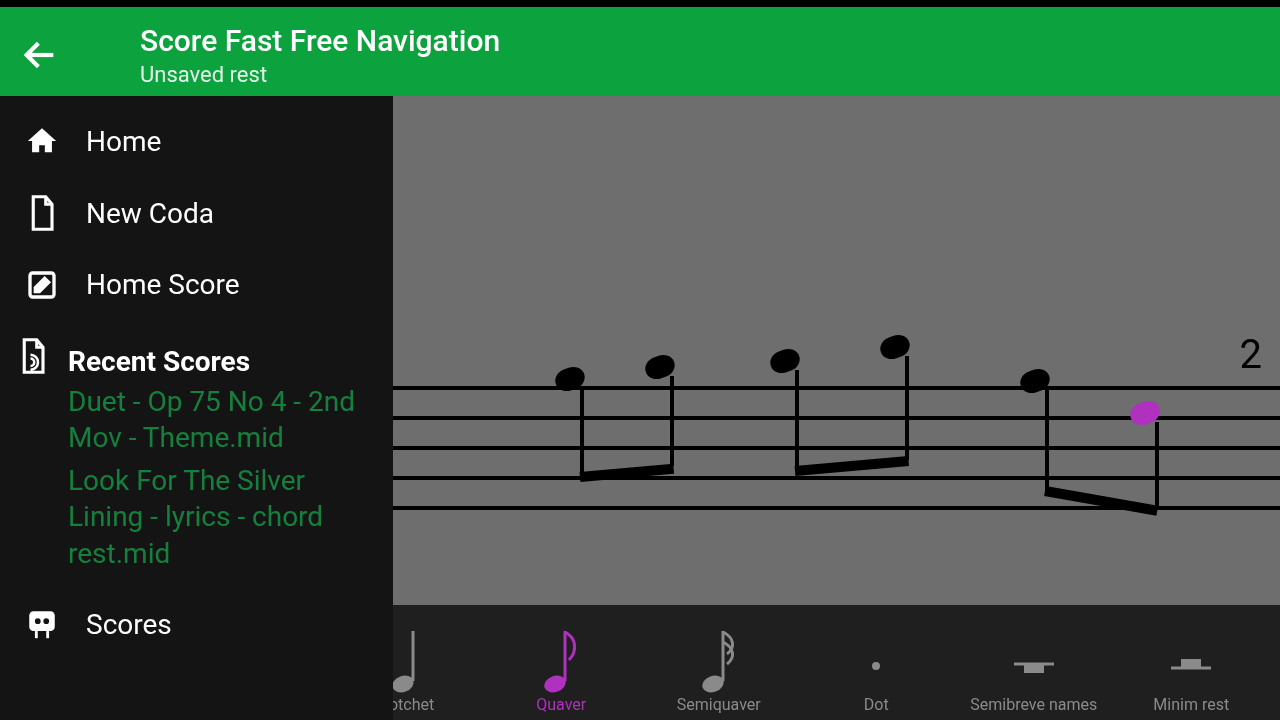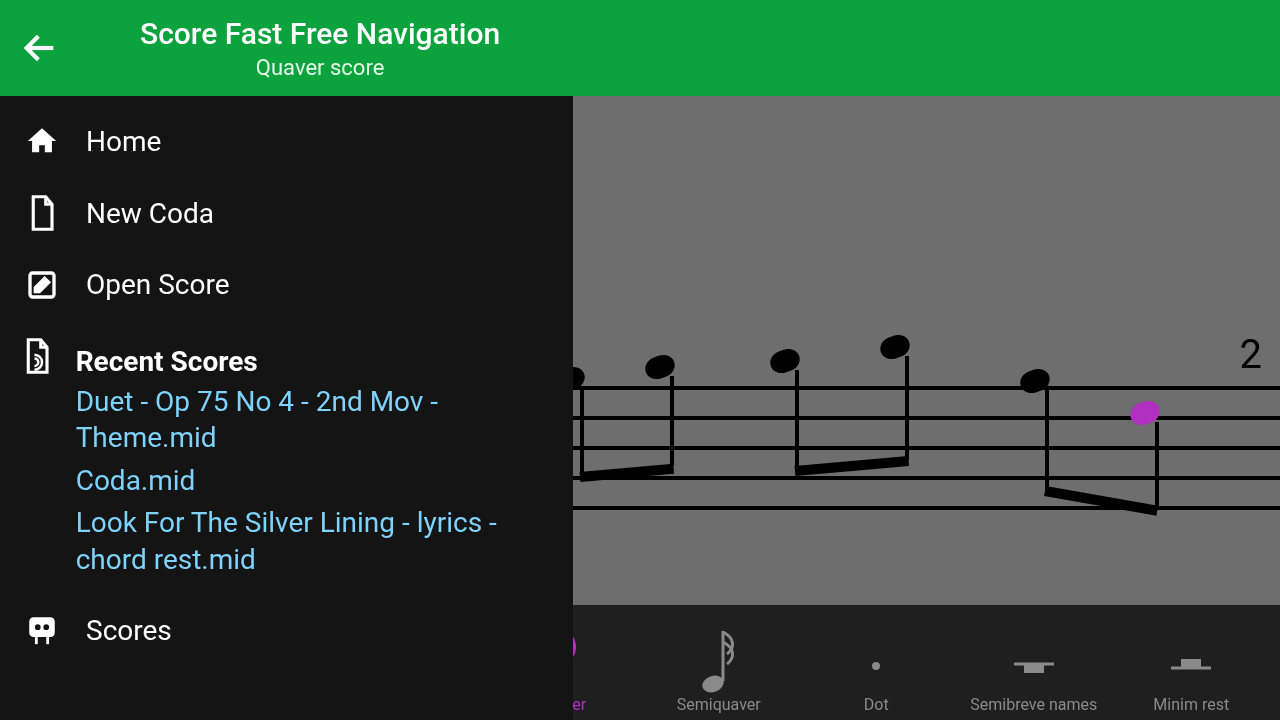--- a/index.html
+++ b/index.html
@@ -1,22 +1,22 @@
 <!DOCTYPE html>
 <html><head>
 <meta charset="utf-8">
 <style>
   * { box-sizing: border-box; margin: 0; padding: 0; }
   html, body { width: 1280px; height: 720px; overflow: hidden; font-family: Roboto, Arial, sans-serif; background: #000; }
   .root { position: relative; width: 1280px; height: 720px; }
 
   
   .header {
-    position: absolute; left: 0; top: 0; width: 1280px; height: 96px;
-    background: #0ca23e; display: flex; align-items: center; color: #fff; text-align: center;
+    position: absolute; left: 0; top: 7px; width: 1280px; height: 96px;
+    background: #0ca23e; display: flex; align-items: center; color: #fff;
   }
   .back {
     width: 80px; height: 96px; display: flex; align-items: center; justify-content: center;
     cursor: pointer;
   }
   .titles { display: flex; flex-direction: column; justify-content: center; margin-left: 60px; }
   .title { font-size: 30px; font-weight: 500; }
   .subtitle { font-size: 22px; font-weight: 400; color: #e6f6ea; margin-top: 4px; }
 
   
@@ -47,45 +47,45 @@
     padding: 0 10px;
   }
   .tool { flex: 1 1 0; display: flex; flex-direction: column; align-items: center; justify-content: flex-end;
           color: #8a8a8a; cursor: pointer; padding-bottom: 6px; }
   .tool.active { color: #b030c0; }
   .tool .glyph { height: 80px; display: flex; align-items: flex-end; justify-content: center; }
   .tool-label { font-size: 16px; text-align: center; line-height: 1.1; }
 
   
   .sidebar {
-    position: absolute; left: 0; top: 96px; width: 573px; height: calc(720px - 96px);
+    position: absolute; left: 0; top: 96px; width: 393px; height: calc(720px - 96px);
     background: #141414; color: #fff; z-index: 50; padding-top: 10px;
   }
   .item { display: flex; align-items: center; padding: 18px 20px 18px 18px; cursor: pointer; }
   .item.recent { align-items: flex-start; }
   .item .icon { width: 48px; display: flex; justify-content: center; }
   .item .label { font-size: 28px; margin-left: 20px; }
   .recent-list { margin-left: 20px; margin-top: 8px; }
   .recent-title { font-size: 28px; font-weight: bold; }
-  .recent-entry { font-size: 28px; color: #7dd3fc; margin-top: 6px; line-height: 1.3; cursor: pointer; }
+  .recent-entry { font-size: 28px; color: #15803d; margin-top: 6px; line-height: 1.3; cursor: pointer; }
 </style>
 </head>
 <body>
 <div class="root">
 
 <div class="header">
   <div class="back">
     <svg width="40" height="40" viewBox="0 0 24 24" fill="none" stroke="#fff" stroke-width="2.5">
       <line x1="20" y1="12" x2="4" y2="12"></line>
       <polyline points="11,5 4,12 11,19"></polyline>
     </svg>
   </div>
   <div class="titles">
     <div class="title">Score Fast Free Navigation</div>
-    <div class="subtitle">Quaver score</div>
+    <div class="subtitle">Unsaved rest</div>
   </div>
 </div>
 
 <div class="canvas">
   <div class="staff">
     <div class="staff-line l0"></div>
     <div class="staff-line l1"></div>
     <div class="staff-line l2"></div>
     <div class="staff-line l3"></div>
     <div class="staff-line l4"></div>
@@ -205,35 +205,34 @@
     </div>
     <div class="label">New Coda</div>
   </div>
   <div class="item">
     <div class="icon">
       <svg width="32" height="32" viewBox="0 0 24 24" fill="none" stroke="#fff" stroke-width="2.5">
             <rect x="3" y="3" width="18" height="18" rx="2"></rect>
             <path d="M14 7 l3 3 -7 7 H7 v-3 Z" fill="#fff"></path>
           </svg>
     </div>
-    <div class="label">Open Score</div>
+    <div class="label">Home Score</div>
   </div>
   <div class="item recent">
     <div class="icon">
       <svg width="30" height="38" viewBox="0 0 24 30" fill="none" stroke="#fff" stroke-width="2.5">
             <path d="M5 2 h10 l5 6 v20 H5 Z"></path>
             <path d="M15 2 v6 h5"></path>
             <path d="M10 17 a3 3 0 0 1 0 6" stroke-width="2"></path>
             <path d="M10 14 a6 6 0 0 1 0 12" stroke-width="2"></path>
           </svg>
     </div>
     <div class="recent-list">
       <div class="recent-title">Recent Scores</div>
       <div class="recent-entry">Duet - Op 75 No 4 - 2nd Mov - Theme.mid</div>
-      <div class="recent-entry">Coda.mid</div>
       <div class="recent-entry">Look For The Silver Lining - lyrics - chord rest.mid</div>
     </div>
   </div>
   <div class="item">
     <div class="icon">
       <svg width="34" height="32" viewBox="0 0 24 22" fill="#fff">
             <rect x="3" y="2" width="18" height="14" rx="3"></rect>
             <circle cx="9" cy="9" r="2" fill="#141414"></circle>
             <circle cx="15" cy="9" r="2" fill="#141414"></circle>
             <rect x="7" y="16" width="2" height="5"></rect>

